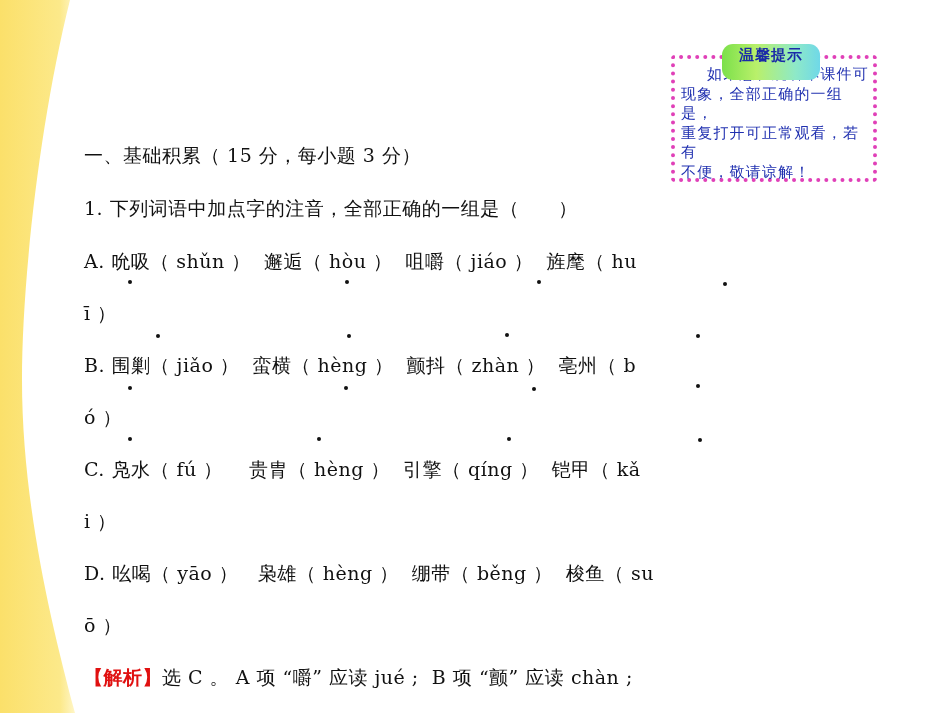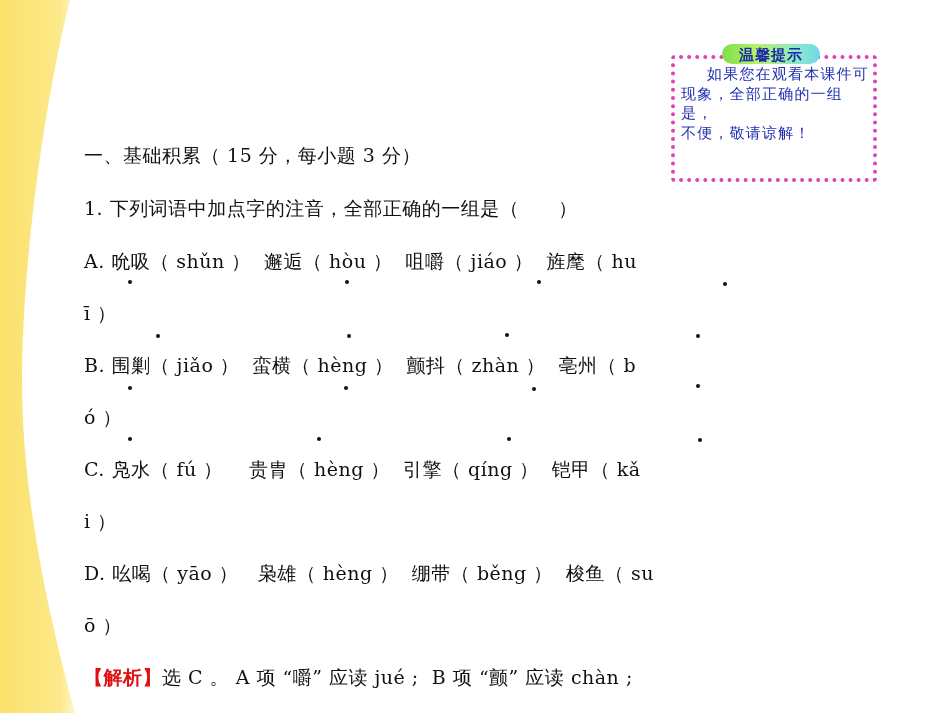--- a/index.html
+++ b/index.html
@@ -11,21 +11,21 @@
     }
     .yellow-band {
       position: absolute; left: 0; top: 0; width: 80px; height: 713px;
     }
     .notice {
       position: absolute; left: 671px; top: 55px; width: 206px; height: 127px;
       border: 4px dotted #e040b8; border-radius: 4px; box-sizing: border-box;
       background: #fff;
     }
     .notice-title {
-      position: absolute; left: 722px; top: 44px; width: 98px; height: 20px;
+      position: absolute; left: 722px; top: 44px; width: 98px; height: 36px;
       border-radius: 11px;
       background: linear-gradient(90deg, #7be04a 0%, #b9f06a 35%, #8ee9c8 75%, #6fd8e8 100%);
       color: #1a2aa8; font-family: "DejaVu Sans", sans-serif; font-weight: bold;
       font-size: 15px; line-height: 22px; text-align: center; letter-spacing: 1px;
       z-index: 2;
     }
     .notice-body {
       position: absolute; left: 681px; top: 65px; width: 190px;
       color: #2030b0; font-family: "DejaVu Serif", serif; font-size: 15px;
       line-height: 19.5px; letter-spacing: 1.2px;
@@ -52,20 +52,21 @@
     </linearGradient>
   </defs>
   <path d="M0,0 L70,0 C40,120 22,280 22,380 C22,500 50,620 75,713 L0,713 Z" fill="url(#yg)"></path>
 </svg>
 
 <div class="notice"></div>
 <div class="notice-title">温馨提示</div>
 <div class="notice-body">
   <div class="indent">如果您在观看本课件可</div>
   <div>现象，全部正确的一组是，</div>
+  <div>重复打开可正常观看，若有</div>
   <div>不便，敬请谅解！</div>
 </div>
 
 <div class="line" style="top:143px">一、基础积累（ 15 分，每小题 3 分）</div>
 <div class="line" style="top:196px">1. 下列词语中加点字的注音，全部正确的一组是（　　）</div>
 
 <div class="line" style="top:249px">A. 吮吸（ shǔn ）  邂逅（ hòu ）  咀嚼（ jiáo ）  旌麾（ hu</div>
 <div class="line" style="top:301px">ī ）</div>
 
 <div class="line" style="top:353px">B. 围剿（ jiǎo ）  蛮横（ hèng ）  颤抖（ zhàn ）  亳州（ b</div>

